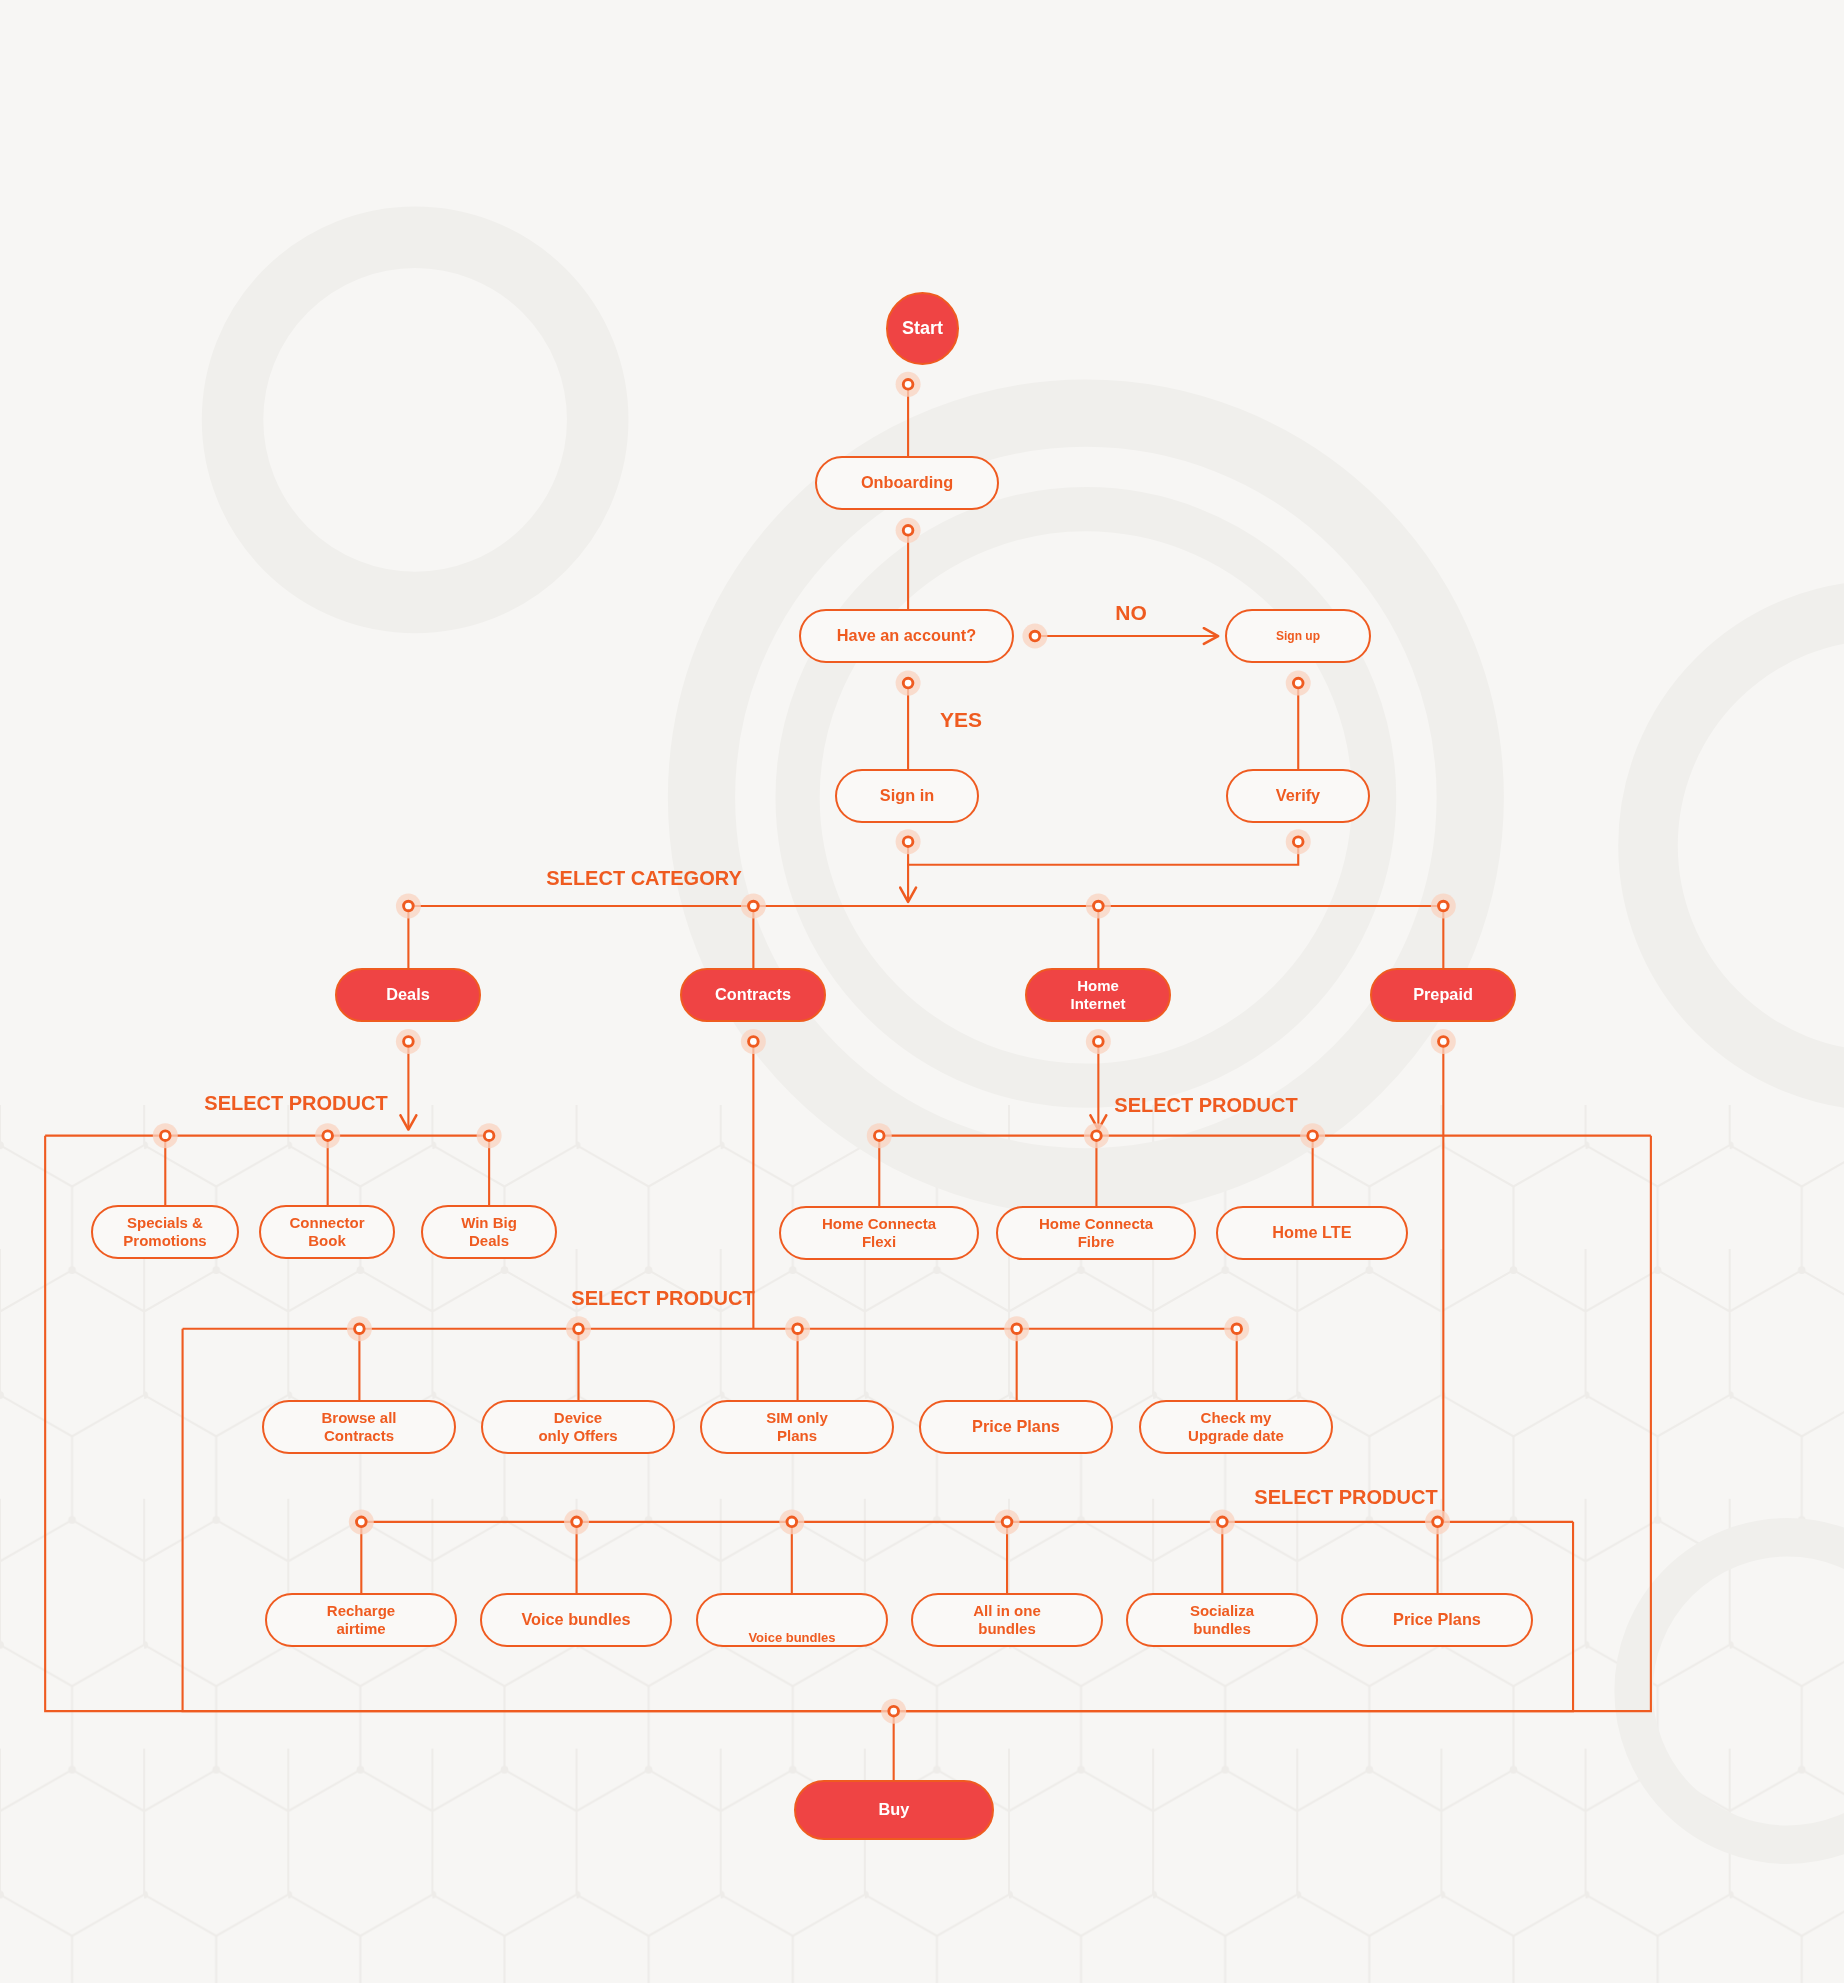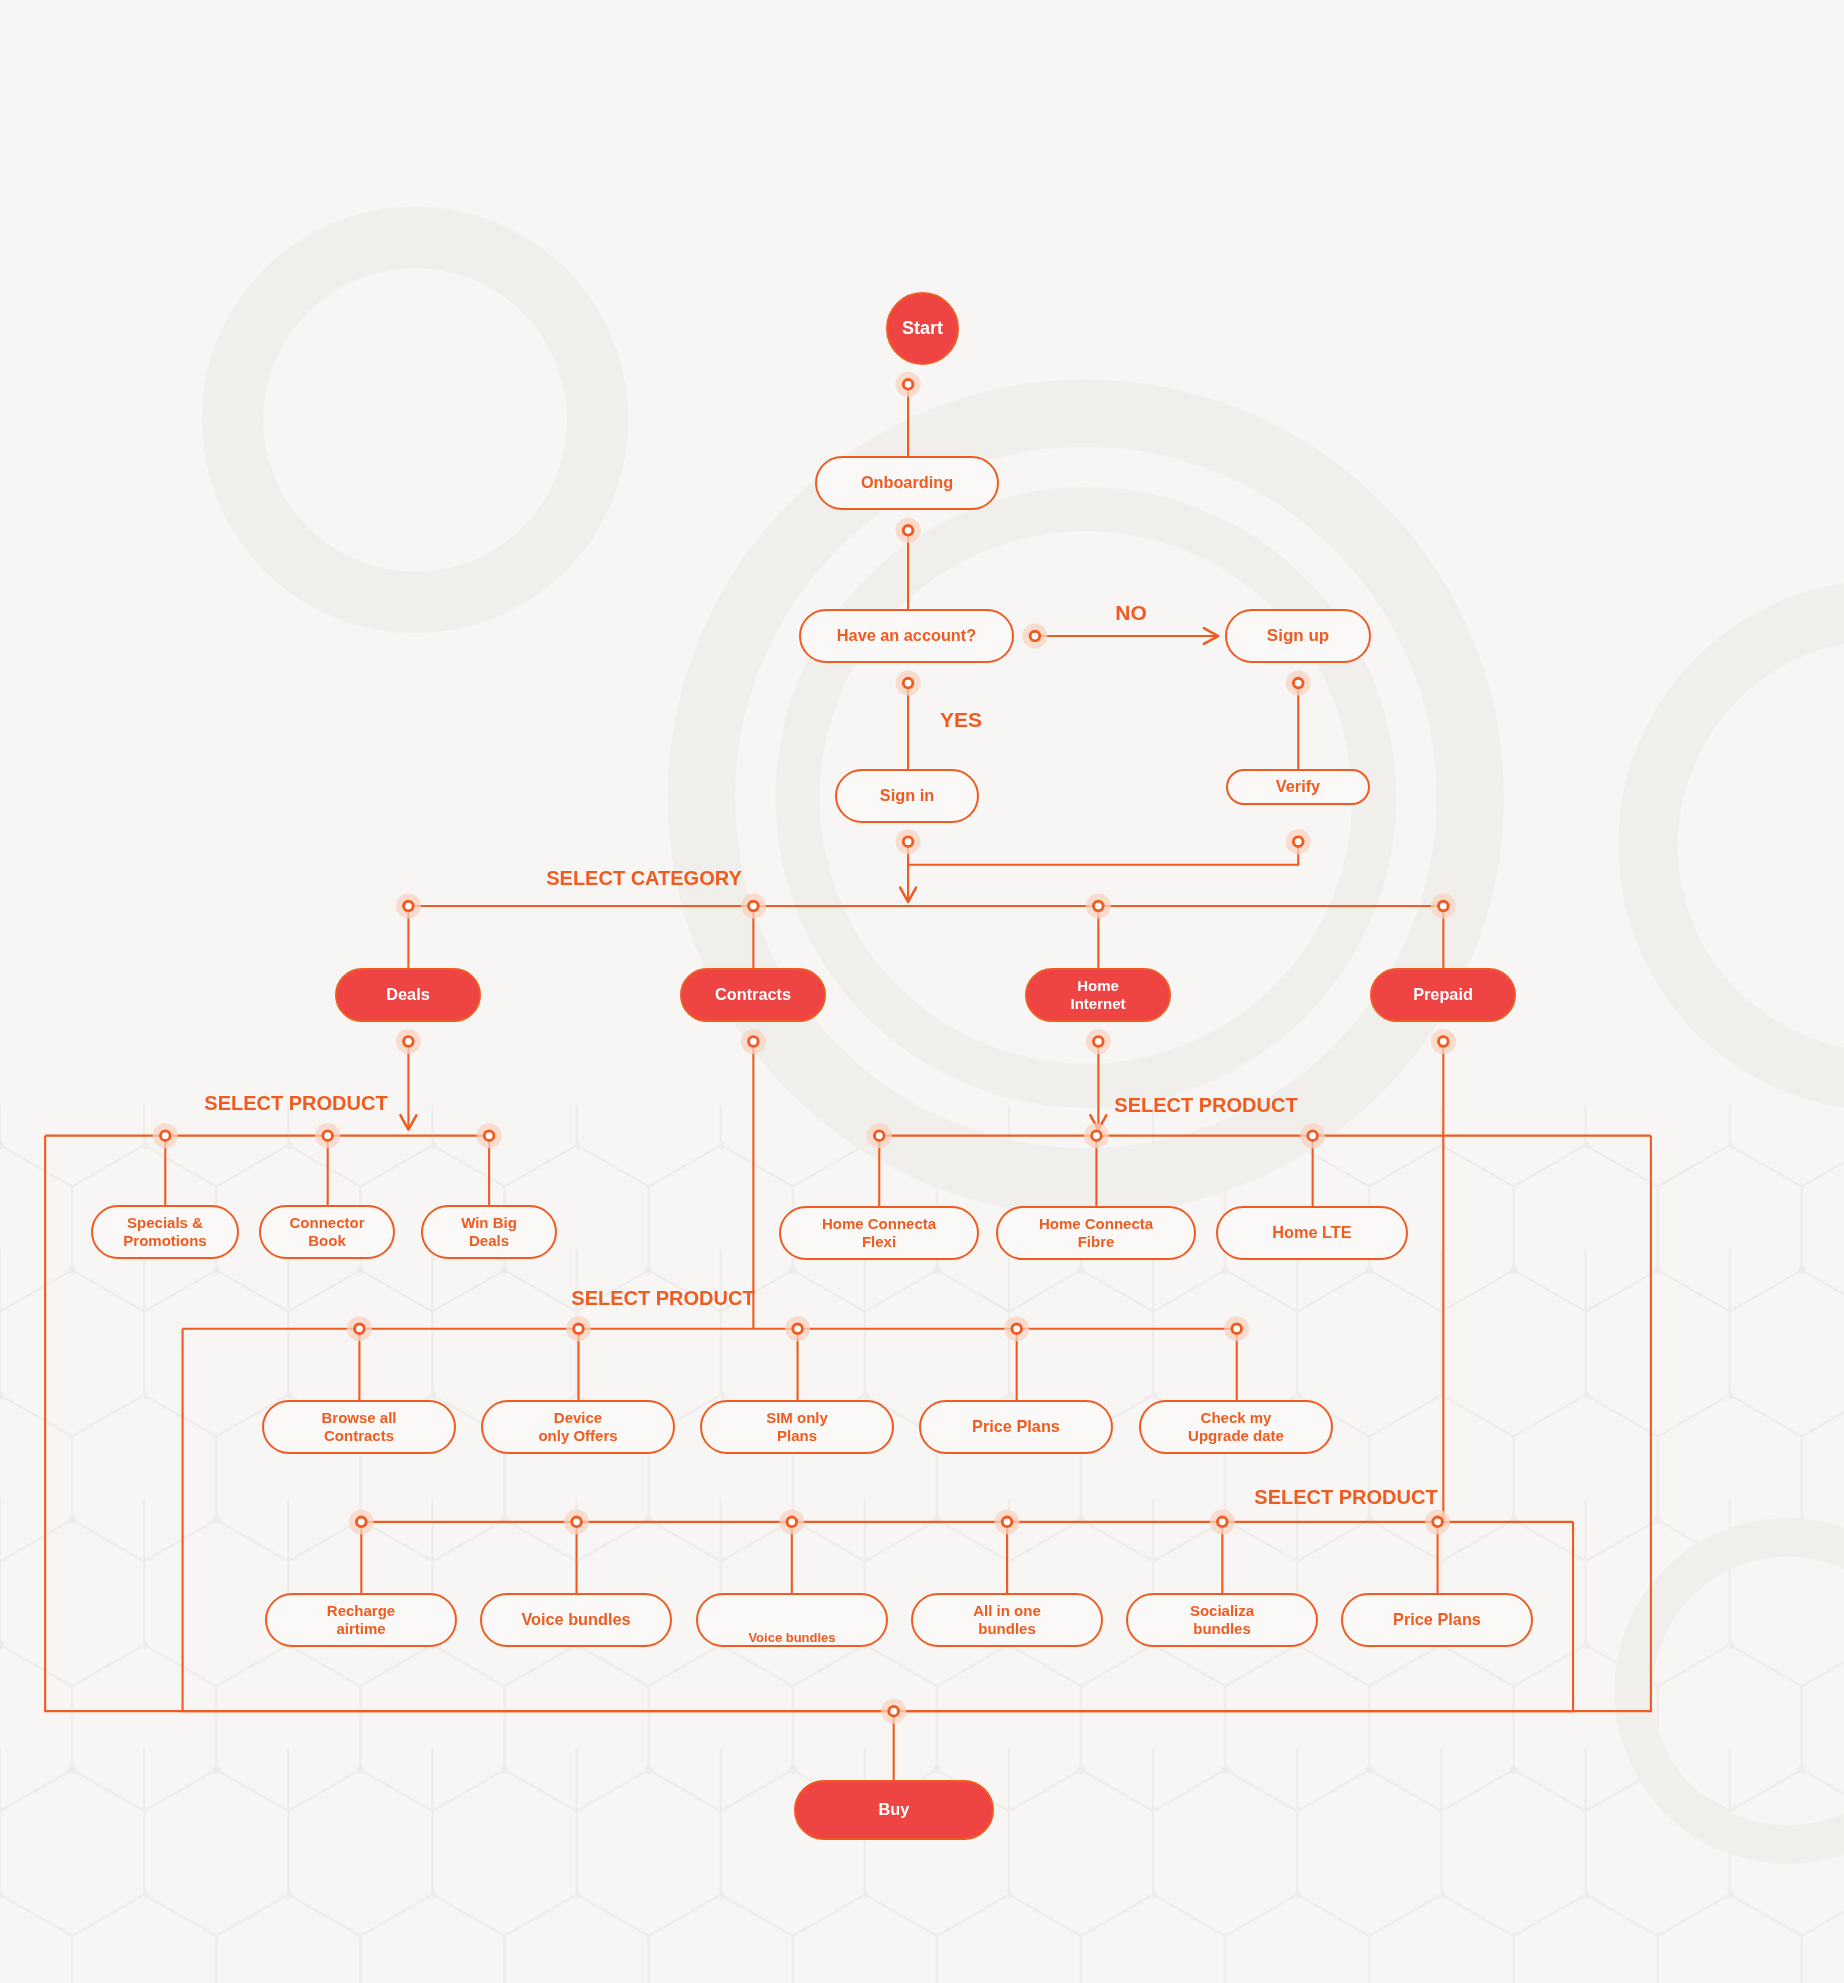--- a/index.html
+++ b/index.html
@@ -326,27 +326,27 @@
   <div id="node-layer">
       <div class="node filled ellipse" style="left: 886px; top: 292px; width: 73px; height: 73px; font-size: 18px;">
         <span>Start</span>
       </div>
       <div class="node outline pill" style="left: 815px; top: 456px; width: 184px; height: 54px; font-size: 16.3px;">
         <span>Onboarding</span>
       </div>
       <div class="node outline pill" style="left: 799px; top: 609px; width: 215px; height: 54px; font-size: 16.3px;">
         <span>Have an account?</span>
       </div>
-      <div class="node outline pill" style="left: 1225px; top: 609px; width: 146px; height: 54px; font-size: 17px;">
+      <div class="node outline pill" style="left: 1225px; top: 609px; width: 146px; height: 54px; font-size: 12px;">
         <span>Sign up</span>
       </div>
       <div class="node outline pill" style="left: 835px; top: 769px; width: 144px; height: 54px; font-size: 16.3px;">
         <span>Sign in</span>
       </div>
-      <div class="node outline pill" style="left: 1226px; top: 769px; width: 144px; height: 36px; font-size: 16.3px;">
+      <div class="node outline pill" style="left: 1226px; top: 769px; width: 144px; height: 54px; font-size: 16.3px;">
         <span>Verify</span>
       </div>
       <div class="node filled pill" style="left: 335px; top: 968px; width: 146px; height: 54px; font-size: 16.3px;">
         <span>Deals</span>
       </div>
       <div class="node filled pill" style="left: 680px; top: 968px; width: 146px; height: 54px; font-size: 16.3px;">
         <span>Contracts</span>
       </div>
       <div class="node filled pill" style="left: 1025px; top: 968px; width: 146px; height: 54px; font-size: 15px;">
         <span>Home<br>Internet</span>

